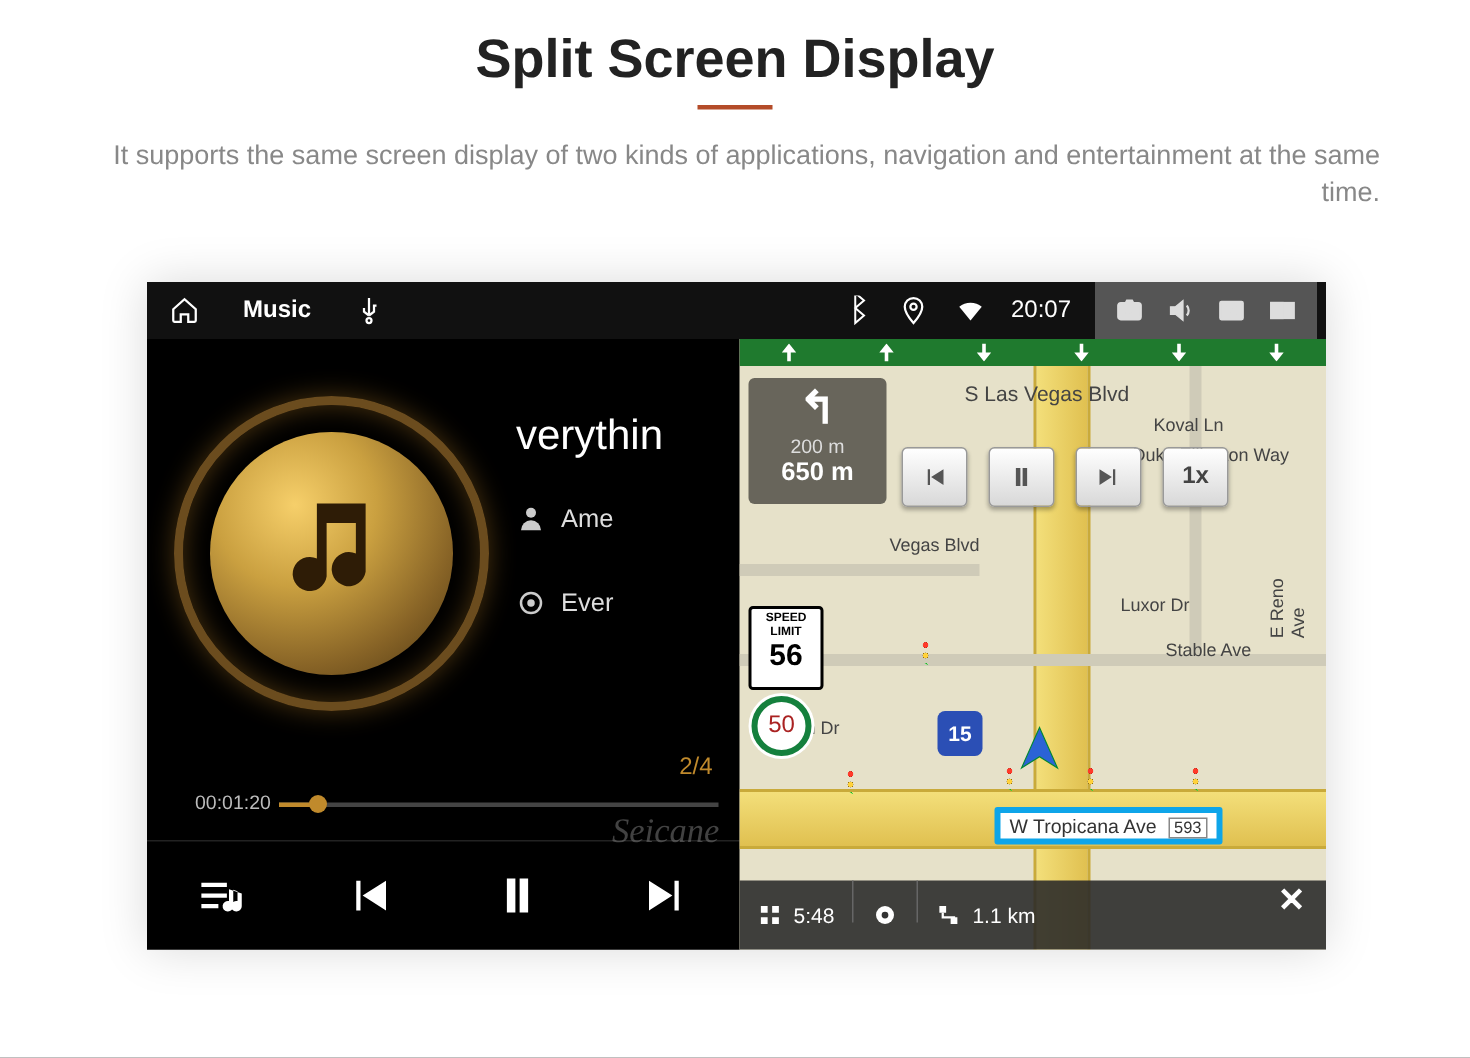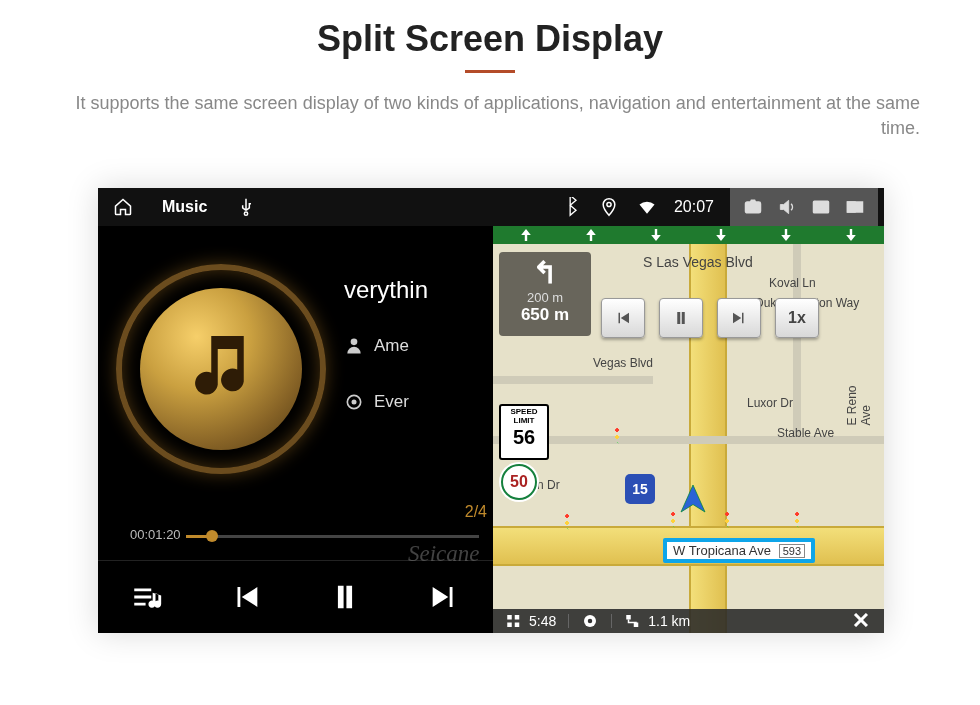--- a/index.html
+++ b/index.html
@@ -24,59 +24,59 @@
 
   
   .music{position:absolute;left:0;top:38px;width:395px;height:407px;background:#000;color:#fff}
   .art{position:absolute;left:18px;top:38px;width:210px;height:210px}
   .ring{position:absolute;inset:0;border-radius:50%;border:6px solid #6b4c1e;box-shadow:0 0 18px #4a330f,inset 0 0 18px #4a330f}
   .disc{position:absolute;left:24px;top:24px;right:24px;bottom:24px;border-radius:50%;background:radial-gradient(circle at 35% 30%,#f6cf6a,#caa040 35%,#876326 70%,#4b3512 100%)}
   .note{position:absolute;left:50%;top:50%;transform:translate(-50%,-52%)}
   .note svg{width:78px;height:78px;fill:#2e1c06}
   .tracks{position:absolute;left:246px;top:36px;right:0;color:#ddd;font-size:17px}
   .trk{display:flex;align-items:center;gap:10px;height:56px}
-  .trk.primary{font-size:24px;color:#fff}
+  .trk.primary{font-size:28px;color:#fff}
   .trk svg{width:20px;height:20px;fill:#ccc}
-  .counter{position:absolute;right:6px;bottom:112px;color:#c08a2c;font-size:16px}
+  .counter{position:absolute;right:18px;bottom:112px;color:#c08a2c;font-size:16px}
   .progress{position:absolute;left:32px;right:14px;bottom:88px;height:18px}
   .progress .bar{position:absolute;left:56px;right:0;top:8px;height:3px;background:#444}
   .progress .fill{position:absolute;left:56px;top:8px;height:3px;width:24px;background:#c08a2c}
   .progress .knob{position:absolute;left:76px;top:3px;width:12px;height:12px;border-radius:50%;background:#c08a2c}
   .progress .time{position:absolute;left:0;top:0;font-size:13px;color:#bbb}
   .mctrl{position:absolute;left:0;right:0;bottom:0;height:72px;border-top:1px solid #222;display:flex;align-items:center;justify-content:space-around}
   .mbtn{width:60px;height:50px;display:flex;align-items:center;justify-content:center}
   .mbtn svg{width:34px;height:34px;fill:#fff}
 
   
   .nav{position:absolute;left:395px;top:38px;width:391px;height:407px;background:#e6e1c9;overflow:hidden}
   .statusstrip{position:absolute;left:0;right:0;top:0;height:18px;background:#1f7a2e;display:flex}
   .statusstrip .seg{flex:1;display:flex;align-items:center;justify-content:center}
   .statusstrip svg{width:12px;height:12px;fill:#fff}
   .turn{position:absolute;left:6px;top:26px;width:92px;height:84px;background:rgba(0,0,0,.55);border-radius:4px;color:#fff;text-align:center}
   .turn .arrow{font-size:30px;font-weight:900;line-height:34px;padding-top:4px}
   .turn .d1{font-size:13px;color:#ddd}
   .turn .d2{font-size:17px;font-weight:700}
   .street1{position:absolute;left:150px;top:28px;font-size:14px;color:#444}
   .poi{position:absolute;font-size:12px;color:#444}
-  .hwy{position:absolute;border-radius:50%;width:32px;height:32px;background:#fff;border:2px solid #15803d;box-shadow:0 0 0 2px #fff;display:flex;align-items:center;justify-content:center;font-weight:700;color:#a22}
+  .hwy{position:absolute;border-radius:50%;width:32px;height:32px;background:#fff;border:4px solid #15803d;box-shadow:0 0 0 2px #fff;display:flex;align-items:center;justify-content:center;font-weight:400;color:#a22}
   .shield{position:absolute;width:30px;height:30px;background:#2b4fb5;border-radius:5px;color:#fff;display:flex;align-items:center;justify-content:center;font-weight:700;font-size:14px}
   .speed{position:absolute;left:6px;top:178px;width:46px;height:50px;background:#fff;border:2px solid #000;border-radius:3px;font-size:8px;text-align:center;font-weight:700;line-height:1.1;padding-top:2px}
   .speed .val{font-size:20px;font-weight:800}
   .roadH{position:absolute;height:36px;background:linear-gradient(#f3df7a,#e0c050);border-top:2px solid #c9aa3a;border-bottom:2px solid #c9aa3a}
   .roadV{position:absolute;width:34px;background:linear-gradient(90deg,#f3df7a,#e0c050);border-left:2px solid #c9aa3a;border-right:2px solid #c9aa3a}
   .greyroad{position:absolute;background:#cfcbb8}
   .light{position:absolute;width:18px;height:18px}
   .light::before{content:"";position:absolute;inset:0;border-radius:50%;background:radial-gradient(circle,#ff3a2a 30%,#7a0e06 34%,transparent 36%),radial-gradient(circle,#ffd13a 30%,#7a5a06 34%,transparent 36%) 0 7px,radial-gradient(circle,#2bdc3a 30%,#0e6a16 34%,transparent 36%) 0 14px;background-repeat:no-repeat;background-size:8px 8px}
   .light::after{content:"";position:absolute;left:-2px;top:-2px;width:12px;height:26px;background:#222;border-radius:2px;z-index:-1}
   .cursor{position:absolute;left:182px;top:256px}
   .cursor svg{width:36px;height:36px;fill:#2b63d6;stroke:#083;stroke-width:.5}
   .simctrl{position:absolute;top:72px;left:108px;display:flex;gap:14px}
   .simbtn{width:42px;height:38px;background:linear-gradient(#fff,#d8d8d8);border:1px solid #999;border-radius:4px;display:flex;align-items:center;justify-content:center;font-weight:700;color:#444;box-shadow:0 2px 3px rgba(0,0,0,.3)}
   .simbtn svg{width:18px;height:18px;fill:#555}
-  .navfoot{position:absolute;left:0;right:0;bottom:0;height:24px;background:rgba(40,40,40,.88);display:flex;align-items:center;color:#fff;font-size:14px}
+  .navfoot{position:absolute;left:0;right:0;bottom:0;height:46px;background:rgba(40,40,40,.88);display:flex;align-items:flex-start;color:#fff;font-size:14px}
   .nf-item{display:flex;align-items:center;gap:6px;padding:0 12px;height:100%}
   .nf-item svg{width:18px;height:18px;fill:#fff}
   .nf-div{width:1px;height:60%;background:#666}
   .nf-close{margin-left:auto;width:46px;display:flex;align-items:center;justify-content:center;font-size:22px;font-weight:700}
   .stlabel{position:absolute;background:#fff;border:4px solid #0ea5e9;padding:1px 6px;font-size:13px;color:#333;border-radius:2px}
   .watermark{position:absolute;left:310px;bottom:66px;font-size:23px;font-style:italic;color:rgba(120,120,120,.55);font-family:'Brush Script MT',cursive;pointer-events:none}
 </style>
 </head>
 <body>
 

